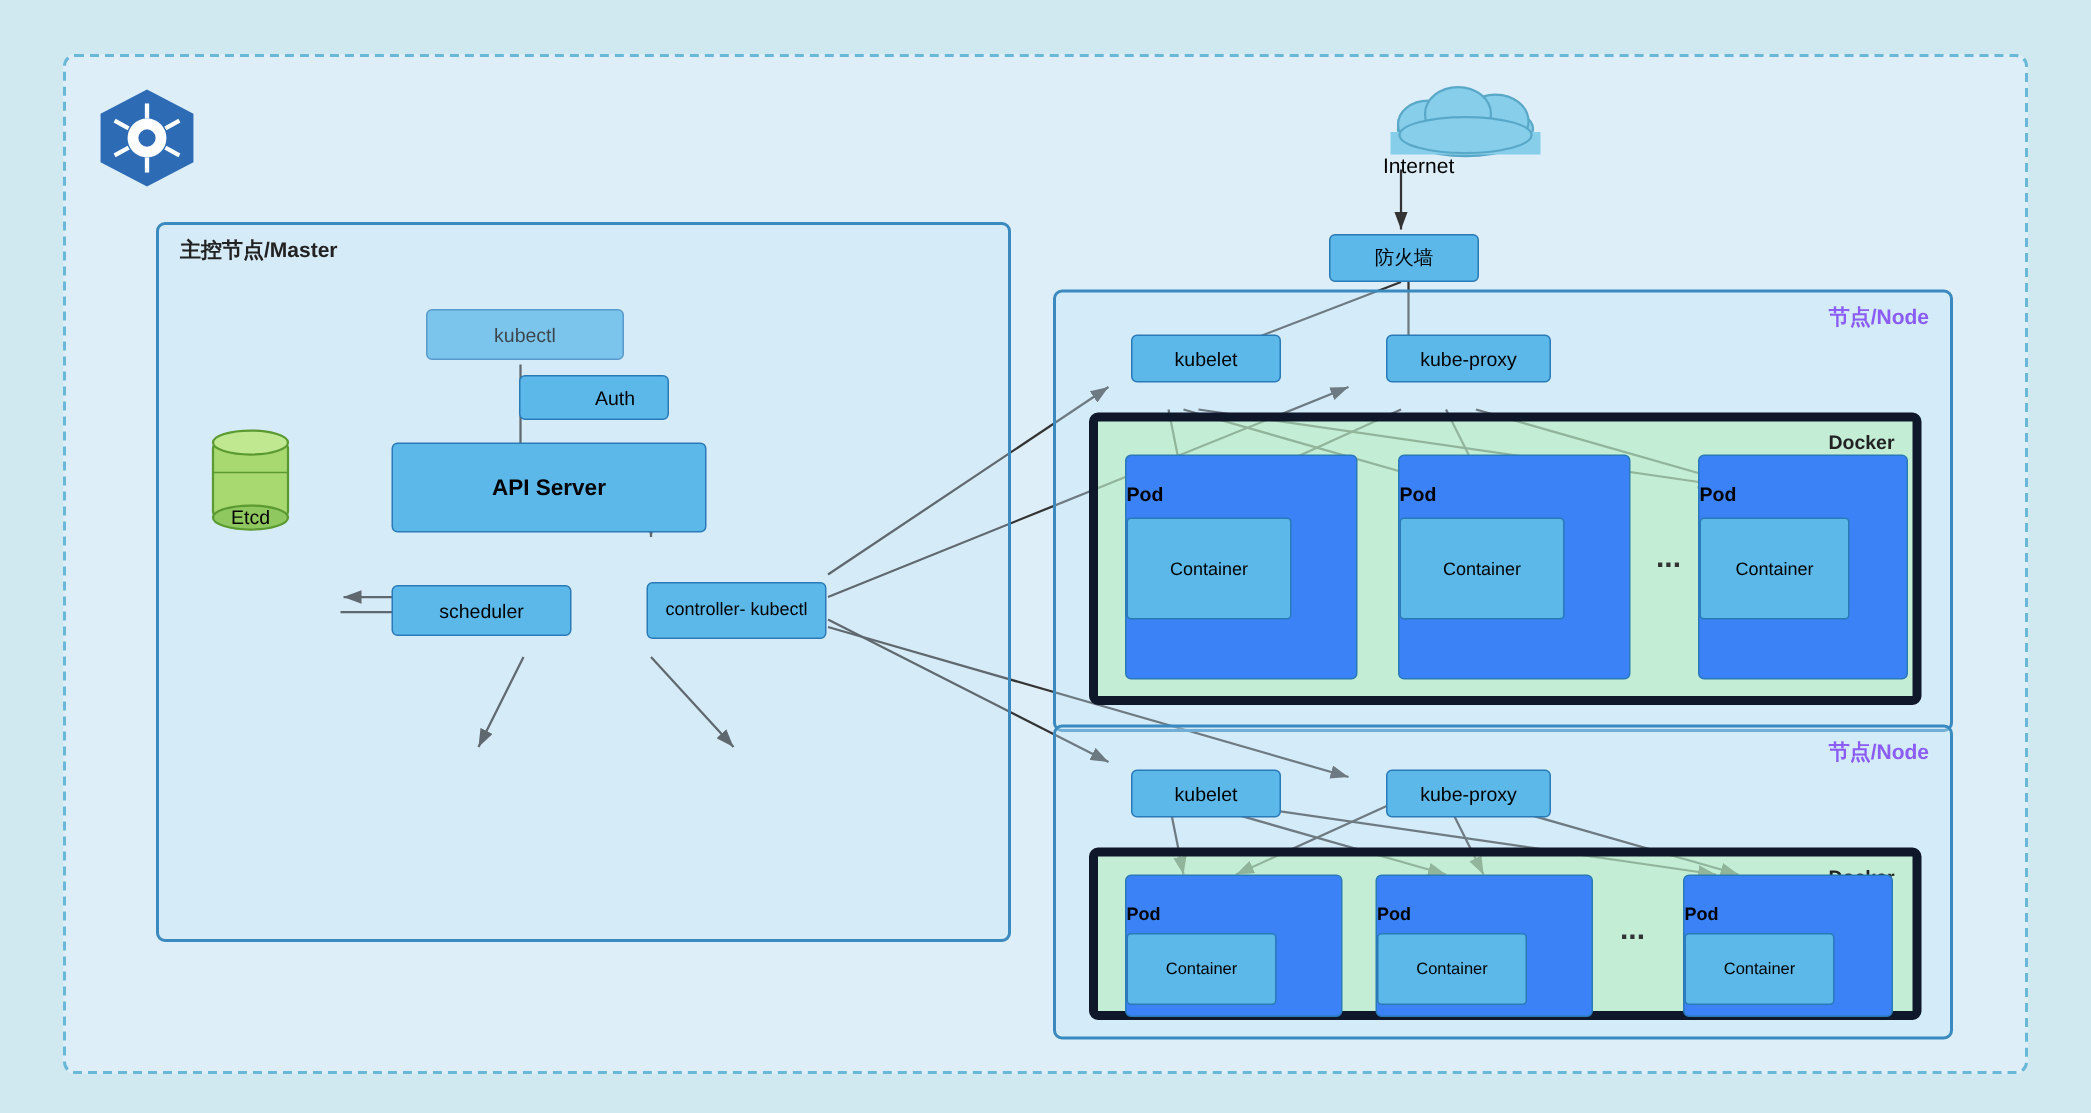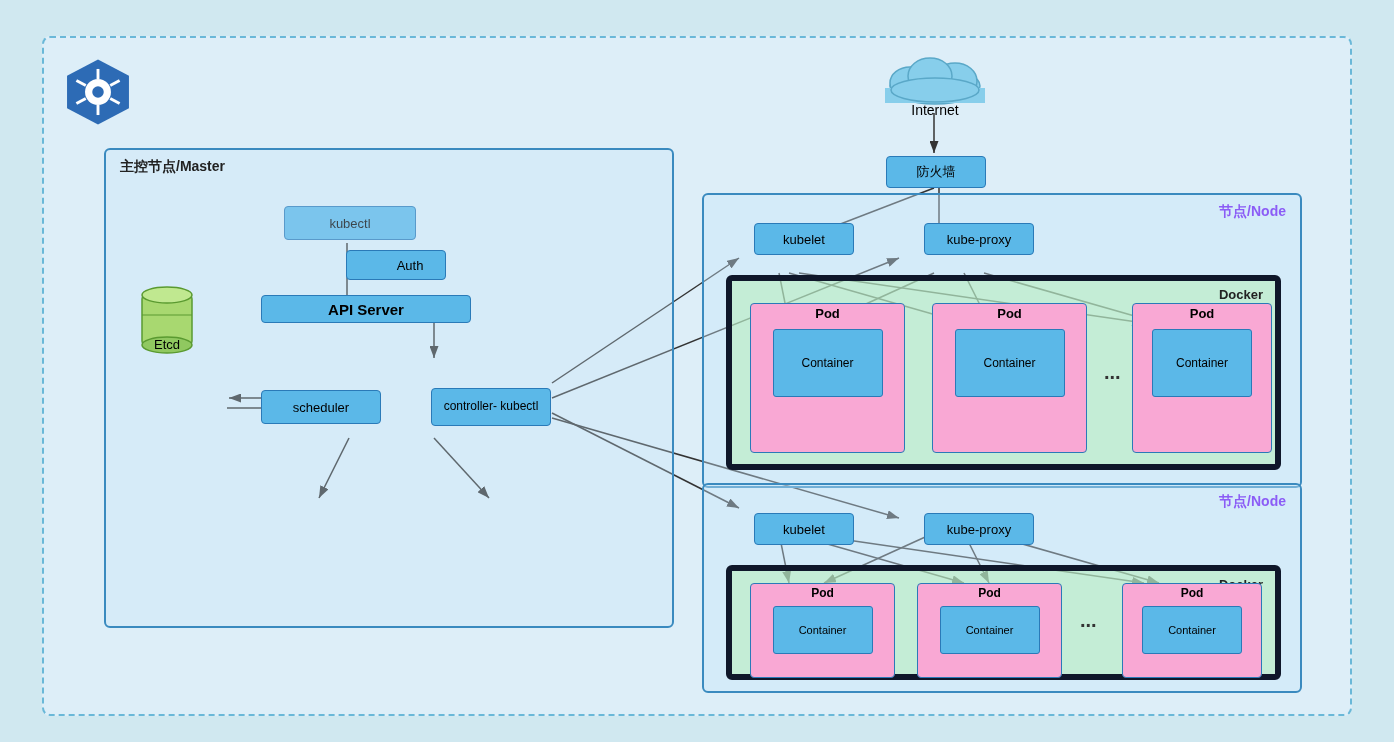--- a/index.html
+++ b/index.html
@@ -103,28 +103,28 @@
     .docker-label {
       position: absolute;
       font-size: 13px;
       font-weight: bold;
       color: #222;
     }
 
     
     .pod-box {
       position: absolute;
-      background: #f9a8d4;
+      background: #3b82f6;
       border: 1.5px solid #2a7ab8;
       border-radius: 4px;
       display: flex;
       flex-direction: column;
-      align-items: center;
+      align-items: flex-start;
       justify-content: flex-start;
-      padding-top: 2px;
+      padding-top: 18px;
       font-size: 12px;
       font-weight: 600;
       color: #000;
     }
     .container-box {
       position: relative;
       background: #5bb8e8;
       border: 1.5px solid #2a7ab8;
       border-radius: 3px;
       font-size: 11px;
@@ -258,21 +258,21 @@
       <line x1="50" y1="68" x2="50" y2="82" stroke="white" stroke-width="4"></line>
       <line x1="33" y1="41" x2="20" y2="34" stroke="white" stroke-width="4"></line>
       <line x1="67" y1="41" x2="80" y2="34" stroke="white" stroke-width="4"></line>
       <line x1="33" y1="59" x2="20" y2="66" stroke="white" stroke-width="4"></line>
       <line x1="67" y1="59" x2="80" y2="66" stroke="white" stroke-width="4"></line>
 
       <circle cx="50" cy="50" r="8" fill="#2d6bb5"></circle>
     </svg>
   </div>
 
-  <div class="internet-cloud" style="position:absolute;top:10px;left:836px;display:flex;flex-direction:column;align-items:center;gap:4px;">
+  <div class="internet-cloud" style="position:absolute;top:10px;left:878px;display:flex;flex-direction:column;align-items:flex-start;gap:4px;">
     <div style="position:relative;width:110px;height:58px;">
       <svg viewBox="0 0 110 58" width="110" height="58">
         <ellipse cx="55" cy="38" rx="45" ry="18" fill="#87ceeb" stroke="#5aa8c8" stroke-width="1.5"></ellipse>
         <ellipse cx="30" cy="35" rx="20" ry="16" fill="#87ceeb" stroke="#5aa8c8" stroke-width="1.5"></ellipse>
         <ellipse cx="75" cy="33" rx="22" ry="18" fill="#87ceeb" stroke="#5aa8c8" stroke-width="1.5"></ellipse>
         <ellipse cx="50" cy="28" rx="22" ry="18" fill="#87ceeb" stroke="#5aa8c8" stroke-width="1.5"></ellipse>
 
         <rect x="5" y="40" width="100" height="15" fill="#87ceeb"></rect>
 
         <ellipse cx="55" cy="42" rx="44" ry="12" fill="#87ceeb" stroke="#5aa8c8" stroke-width="1.5"></ellipse>
@@ -283,21 +283,21 @@
 
   <div class="box" style="left:842px;top:118px;width:100px;height:32px;">防火墙</div>
 
   <div class="box" style="left:240px;top:168px;width:132px;height:34px;">kubectl</div>
 
   <div class="master-section">
     <span class="master-label">主控节点/Master</span>
 
     <div class="box" style="left:240px;top:100px;width:100px;height:30px;padding-left:28px;">Auth</div>
 
-    <div class="box" style="left:155px;top:145px;width:210px;height:28px;font-size:15px;font-weight:bold;">API Server</div>
+    <div class="box" style="left:155px;top:145px;width:210px;height:60px;font-size:15px;font-weight:bold;">API Server</div>
 
     <div class="etcd" style="left:32px;top:125px;">
       <svg width="58" height="80" viewBox="0 0 58 80">
 
         <rect x="4" y="20" width="50" height="50" fill="#a8d870" stroke="#5a9a30" stroke-width="1.5" rx="4"></rect>
 
         <ellipse cx="29" cy="20" rx="25" ry="8" fill="#c0e890" stroke="#5a9a30" stroke-width="1.5"></ellipse>
 
         <ellipse cx="29" cy="70" rx="25" ry="8" fill="#90c860" stroke="#5a9a30" stroke-width="1.5"></ellipse>
 

